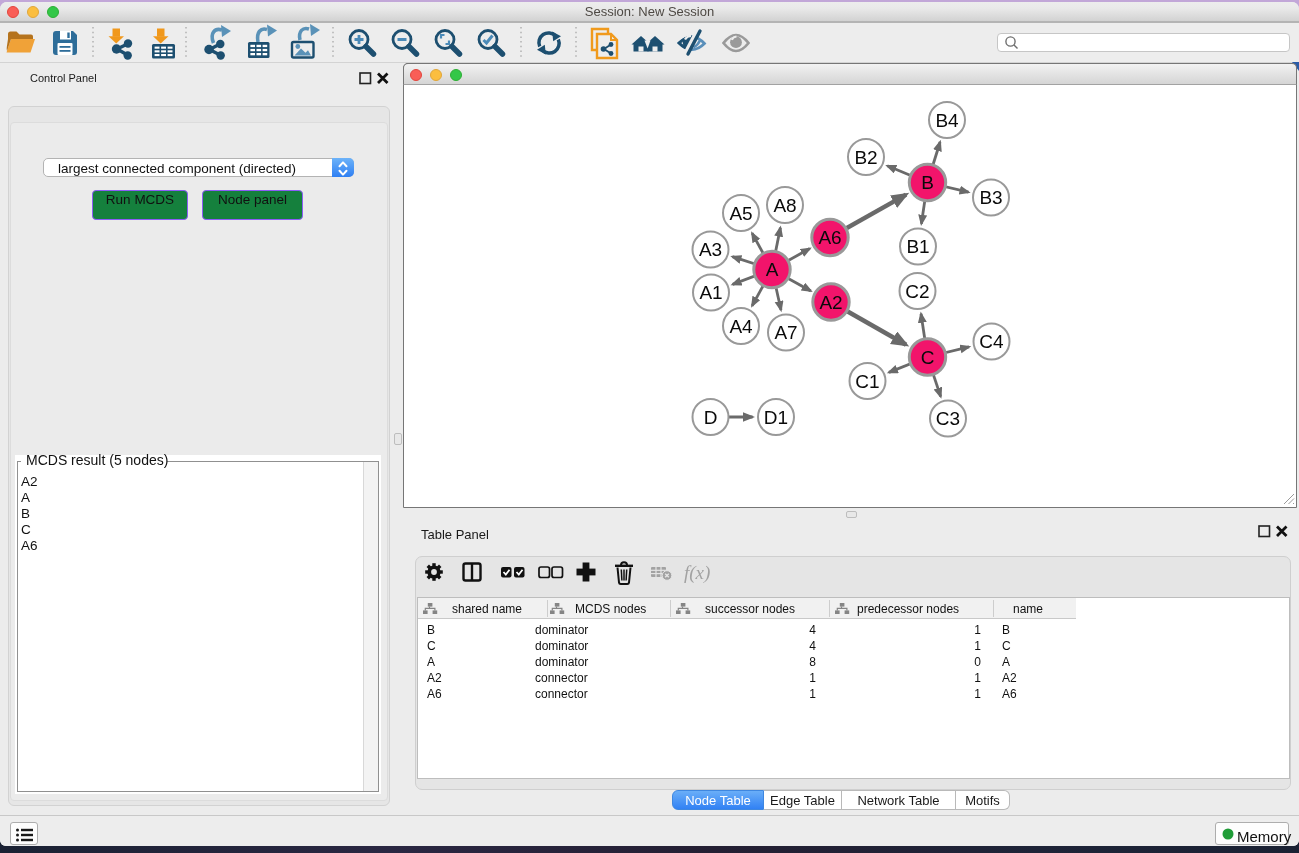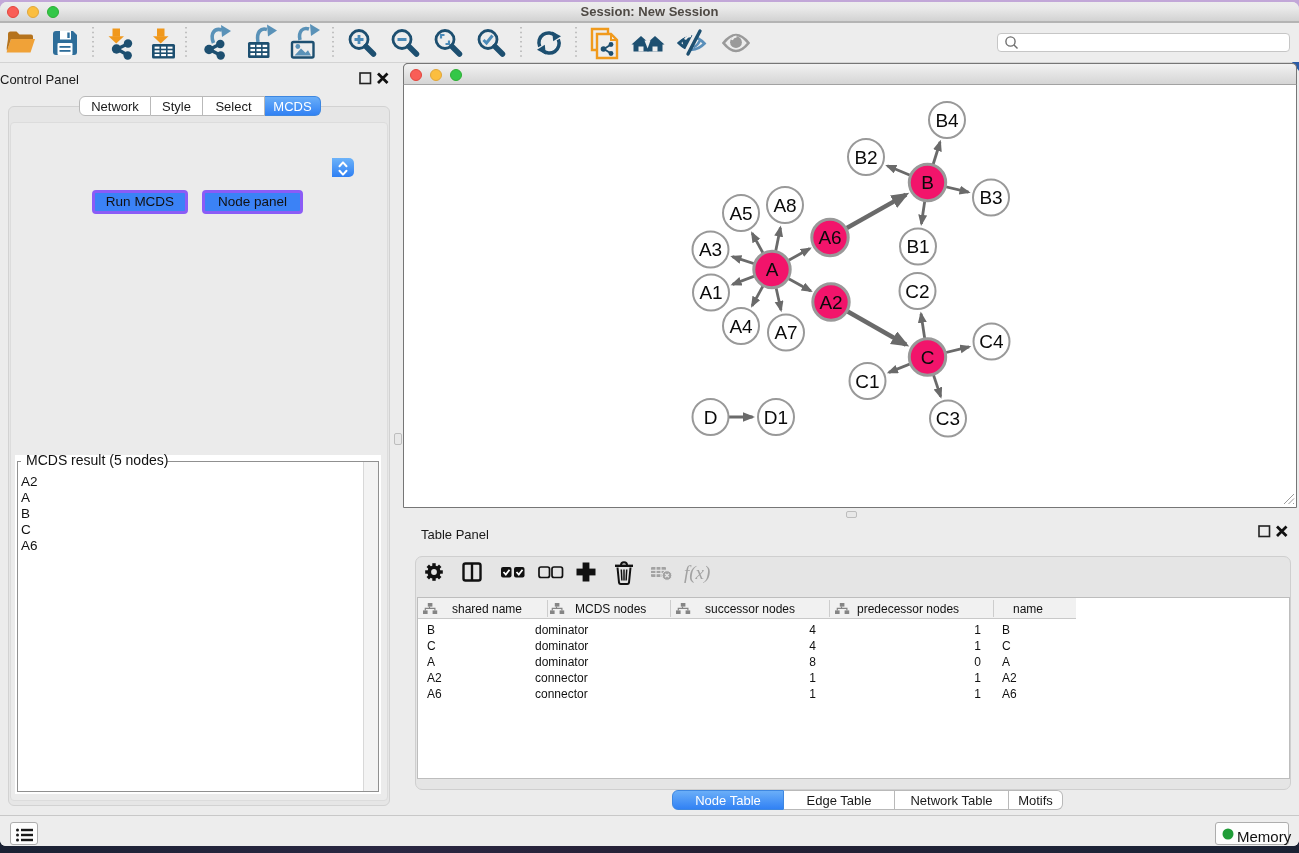--- a/index.html
+++ b/index.html
@@ -4,37 +4,37 @@
 *{margin:0;padding:0;box-sizing:border-box}
 html,body{width:1299px;height:853px;overflow:hidden;font-family:"Liberation Sans",sans-serif}
 body{position:relative;background:#ececec}
 .abs{position:absolute}
 #deskTop{left:0;top:0;width:1299px;height:12px;background:#c2a7d8}
 #deskBot{left:0;top:838px;width:1299px;height:15px;background:linear-gradient(90deg,#1a2133,#2a2742 30%,#241f33 55%,#1e2438 80%,#1a2133)}
 #win{left:0;top:2px;width:1299px;height:844px;background:#ececec;border-radius:7px 7px 6px 6px;overflow:hidden}
 
 #titlebar{left:0;top:0;width:1299px;height:23px;background:linear-gradient(#ededed 2px,#e9e9e9 40%,#d2d2d2);border-bottom:2px solid #b4b4b4}
 .tl{position:absolute;width:12px;height:12px;border-radius:50%;top:5.5px}
-#titletext{left:0;top:0;width:1299px;height:22px;text-align:center;line-height:24px;font-size:13px;font-weight:bold;color:#4e4944}
+#titletext{left:0;top:0;width:1299px;height:22px;text-align:center;line-height:24px;font-size:13px;font-weight:normal;color:#4e4944}
 
 #toolbar{left:0;top:23px;width:1299px;height:40px;background:#ededed;border-bottom:1px solid #d3d3d3}
 #search{left:997px;top:33px;width:293px;height:19px;background:#fff;border:1px solid #c6c6c6;border-radius:4px}
 
-#cpHeaderTxt{left:0;top:72px;font-size:13px;color:#1a1a1a}
+#cpHeaderTxt{left:30px;top:72px;font-size:11px;color:#1a1a1a}
 #cpOuter{left:8px;top:106px;width:382px;height:700px;background:#e6e6e6;border:1px solid #d2d2d2;border-radius:6px}
 #cpInner{left:10px;top:122px;width:378px;height:679px;background:#ebebeb;border:1px solid #dcdcdc;border-radius:4px}
 .tabs{display:flex;position:absolute;height:20px}
 .tab{height:20px;background:#fff;border:1px solid #b9b9b9;border-left:none;font-size:13px;color:#1a1a1a;text-align:center;line-height:19px}
 .tab.first{border-left:1px solid #b9b9b9;border-radius:6px 0 0 6px}
 .tab.last{border-radius:0 6px 6px 0}
 .tab.sel{background:linear-gradient(#6aaef8,#3181f4);color:#fff;border-color:#3e87e0}
 #optLabel{left:8px;top:135px;width:378px;text-align:center;font-size:13.5px;color:#111}
 #combo{left:43px;top:158px;width:311px;height:19px;background:#fff;border:1px solid #b3b3b3;border-radius:5px;font-size:13.5px;color:#111;line-height:19px;padding-left:14px}
 #comboBtn{left:332px;top:158px;width:22px;height:19px;background:linear-gradient(#6db3f9,#2e7ff3);border-radius:0 5px 5px 0}
-.btn{position:absolute;height:24px;background:#3b82f6;border:3px solid #8b5cf6;border-radius:4px;font-size:13.5px;color:#111;text-align:center;line-height:17px}
+.btn{position:absolute;height:30px;background:#15803d;border:1px solid #8b5cf6;border-radius:4px;font-size:13.5px;color:#111;text-align:center;line-height:17px}
 
 #mcdsBox{left:15px;top:455px;width:366px;height:339px;background:#fff}
 #mcdsBorder{left:17px;top:461px;width:362px;height:331px;border:1px solid #909090}
 #mcdsLegend{left:23px;top:452px;padding:0 3px;font-size:14px;color:#111}
 #mcdsScroll{left:363px;top:462px;width:15px;height:329px;background:#f3f3f3;border-left:1px solid #d8d8d8}
 #mcdsItems{left:21px;top:474px;font-size:13.5px;color:#111;line-height:16px}
 
 .handle{position:absolute;background:#e8e8e8;border:1px solid #bdbdbd;border-radius:2px}
 
 #gwin{left:403px;top:63px;width:894px;height:445px;background:#fff;border:1px solid #767676;border-radius:5px 5px 0 0}
@@ -227,26 +227,21 @@
         <line x1="10" y1="10" x2="13.5" y2="13.5" stroke="#6e6e6e" stroke-width="1.4"></line>
       </svg>
 
   <div class="abs" id="cpHeaderTxt">Control Panel</div>
   <svg class="abs" style="left:357px;top:70px" width="34" height="18">
     <rect x="3" y="3" width="10.5" height="10.5" fill="none" stroke="#222" stroke-width="1.6"></rect>
     <path d="M21,3.5 L30.5,13 M30.5,3.5 L21,13" stroke="#111" stroke-width="2.8"></path>
   </svg>
   <div class="abs" id="cpOuter"></div>
   <div class="abs" id="cpInner"></div>
-  <div class="abs tabs" style="left:79px;top:96px">
-    <div class="tab first" style="width:72px">Network</div>
-    <div class="tab" style="width:52px">Style</div>
-    <div class="tab" style="width:62px">Select</div>
-    <div class="tab sel last" style="width:56px">MCDS</div>
-  </div>
+  <div class="abs" id="combo">largest connected component (directed)</div>
   <div class="abs" id="comboBtn"></div>
   <svg class="abs" style="left:332px;top:158px" width="22" height="19">
         <path d="M7.5,8.2 L11,4.4 L14.5,8.2" fill="none" stroke="#fff" stroke-width="2" stroke-linecap="round" stroke-linejoin="round"></path>
         <path d="M7.5,12.8 L11,16.6 L14.5,12.8" fill="none" stroke="#fff" stroke-width="2" stroke-linecap="round" stroke-linejoin="round"></path>
       </svg>
   <div class="btn" style="left:92px;top:190px;width:96px">Run MCDS</div>
   <div class="btn" style="left:202px;top:190px;width:101px">Node panel</div>
   <div class="abs" id="mcdsBox"></div>
   <div class="abs" id="mcdsBorder"></div>
   <div class="abs" id="mcdsScroll"></div>
@@ -421,22 +416,22 @@
   <div class="htxt" style="left:575px">MCDS nodes</div>
   <div class="htxt" style="left:705px">successor nodes</div>
   <div class="htxt" style="left:857px">predecessor nodes</div>
   <div class="htxt" style="left:1013px">name</div>
   <div class="rtxt" style="left:427px;top:622px;line-height:16px">B<br>C<br>A<br>A2<br>A6</div>
   <div class="rtxt" style="left:535px;top:622px;line-height:16px">dominator<br>dominator<br>dominator<br>connector<br>connector</div>
   <div class="rtxt" style="left:716px;top:622px;line-height:16px;width:100px;text-align:right">4<br>4<br>8<br>1<br>1</div>
   <div class="rtxt" style="left:881px;top:622px;line-height:16px;width:100px;text-align:right">1<br>1<br>0<br>1<br>1</div>
   <div class="rtxt" style="left:1002px;top:622px;line-height:16px">B<br>C<br>A<br>A2<br>A6</div>
   <div class="abs tabs" style="left:672px;top:790px">
-    <div class="tab first sel" style="width:112px">Node Table</div>
-    <div class="tab" style="width:111px">Edge Table</div>
+    <div class="tab first sel" style="width:92px">Node Table</div>
+    <div class="tab" style="width:78px">Edge Table</div>
     <div class="tab" style="width:114px">Network Table</div>
     <div class="tab last" style="width:54px">Motifs</div>
   </div>
 
   <div class="abs" id="statusbar"></div>
   <div class="abs" id="listBtn"></div>
   <svg class="abs" style="left:16px;top:828px" width="17" height="14">
         <g fill="#1a1a1a">
           <circle cx="1.5" cy="2" r="1.5"></circle>
           <rect x="5" y="0.8" width="12" height="2.4"></rect>

